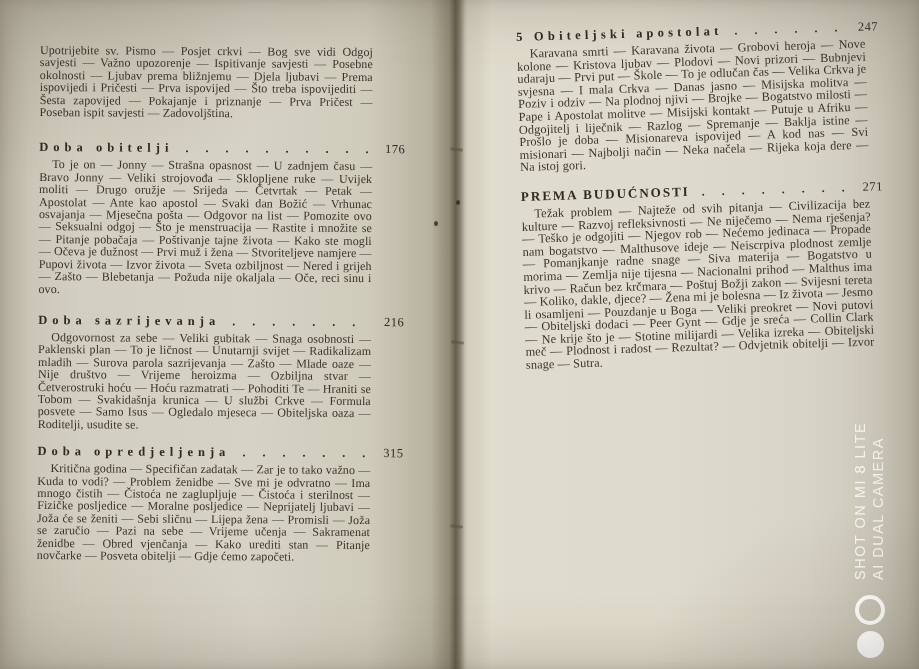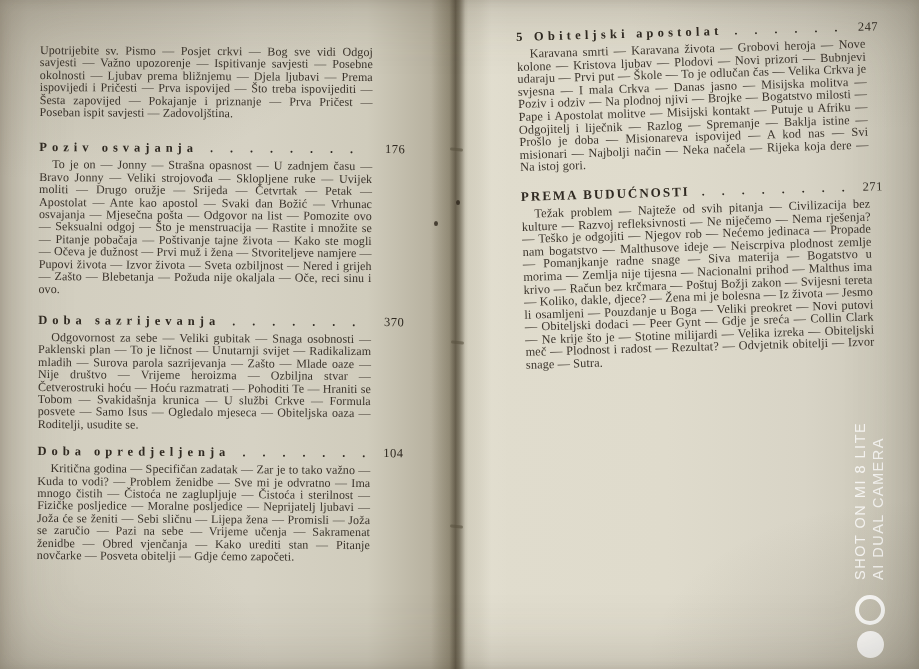--- a/index.html
+++ b/index.html
@@ -85,37 +85,37 @@
   <div class="stitch" style="left:450px; top:148px;"></div>
   <div class="stitch" style="left:451px; top:341px;"></div>
   <div class="stitch" style="left:450px; top:525px;"></div>
   <div class="speck" style="left:434px; top:221px;"></div>
   <div class="speck" style="left:456px; top:200px;"></div>
 
   <div id="left-content" class="content">
     <p class="body">Upotrijebite sv. Pismo — Posjet crkvi — Bog sve vidi Odgoj savjesti — Važno upozorenje — Ispitivanje savjesti — Posebne okolnosti — Ljubav prema bližnjemu — Djela ljubavi — Prema ispovijedi i Pričesti — Prva ispovijed — Što treba ispovijediti — Šesta zapovijed — Pokajanje i priznanje — Prva Pričest — Poseban ispit savjesti — Zadovoljština.</p>
 
     <div class="sec-head mt-h1">
-      <span class="sec-title spaced">Poziv osvajanja</span>
+      <span class="sec-title spaced">Doba obitelji</span>
       <span class="leader">. . . . . . . . . .</span>
       <span class="sec-page">176</span>
     </div>
     <p class="body indent">To je on — Jonny — Strašna opasnost — U zadnjem času — Bravo Jonny — Veliki strojovođa — Sklopljene ruke — Uvijek moliti — Drugo oružje — Srijeda — Četvrtak — Petak — Apostolat — Ante kao apostol — Svaki dan Božić — Vrhunac osvajanja — Mjesečna pošta — Odgovor na list — Pomozite ovo — Seksualni odgoj — Što je menstruacija — Rastite i množite se — Pitanje pobačaja — Poštivanje tajne života — Kako ste mogli — Očeva je dužnost — Prvi muž i žena — Stvoriteljeve namjere — Pupovi života — Izvor života — Sveta ozbiljnost — Nered i grijeh — Zašto — Blebetanja — Požuda nije okaljala — Oče, reci sinu i ovo.</p>
 
     <div class="sec-head mt-h2">
       <span class="sec-title spaced">Doba sazrijevanja</span>
       <span class="leader">. . . . . . . .</span>
-      <span class="sec-page">370</span>
+      <span class="sec-page">216</span>
     </div>
     <p class="body indent">Odgovornost za sebe — Veliki gubitak — Snaga osobnosti — Paklenski plan — To je ličnost — Unutarnji svijet — Radikalizam mladih — Surova parola sazrijevanja — Zašto — Mlade oaze — Nije društvo — Vrijeme heroizma — Ozbiljna stvar — Četverostruki hoću — Hoću razmatrati — Pohoditi Te — Hraniti se Tobom — Svakidašnja krunica — U službi Crkve — Formula posvete — Samo Isus — Ogledalo mjeseca — Obiteljska oaza — Roditelji, usudite se.</p>
 
     <div class="sec-head mt-h3">
       <span class="sec-title spaced">Doba opredjeljenja</span>
       <span class="leader">. . . . . . . .</span>
-      <span class="sec-page">104</span>
+      <span class="sec-page">315</span>
     </div>
     <p class="body indent">Kritična godina — Specifičan zadatak — Zar je to tako važno — Kuda to vodi? — Problem ženidbe — Sve mi je odvratno — Ima mnogo čistih — Čistoća ne zaglupljuje — Čistoća i sterilnost — Fizičke posljedice — Moralne posljedice — Neprijatelj ljubavi — Joža će se ženiti — Sebi sličnu — Lijepa žena — Promisli — Joža se zaručio — Pazi na sebe — Vrijeme učenja — Sakramenat ženidbe — Obred vjenčanja — Kako urediti stan — Pitanje novčarke — Posveta obitelji — Gdje ćemo započeti.</p>
   </div>
 
   <div id="right-content" class="content">
     <div class="sec-head">
       <span class="sec-title spaced2">5 Obiteljski apostolat</span>
       <span class="leader">. . . . . .</span>
       <span class="sec-page">247</span>
     </div>

